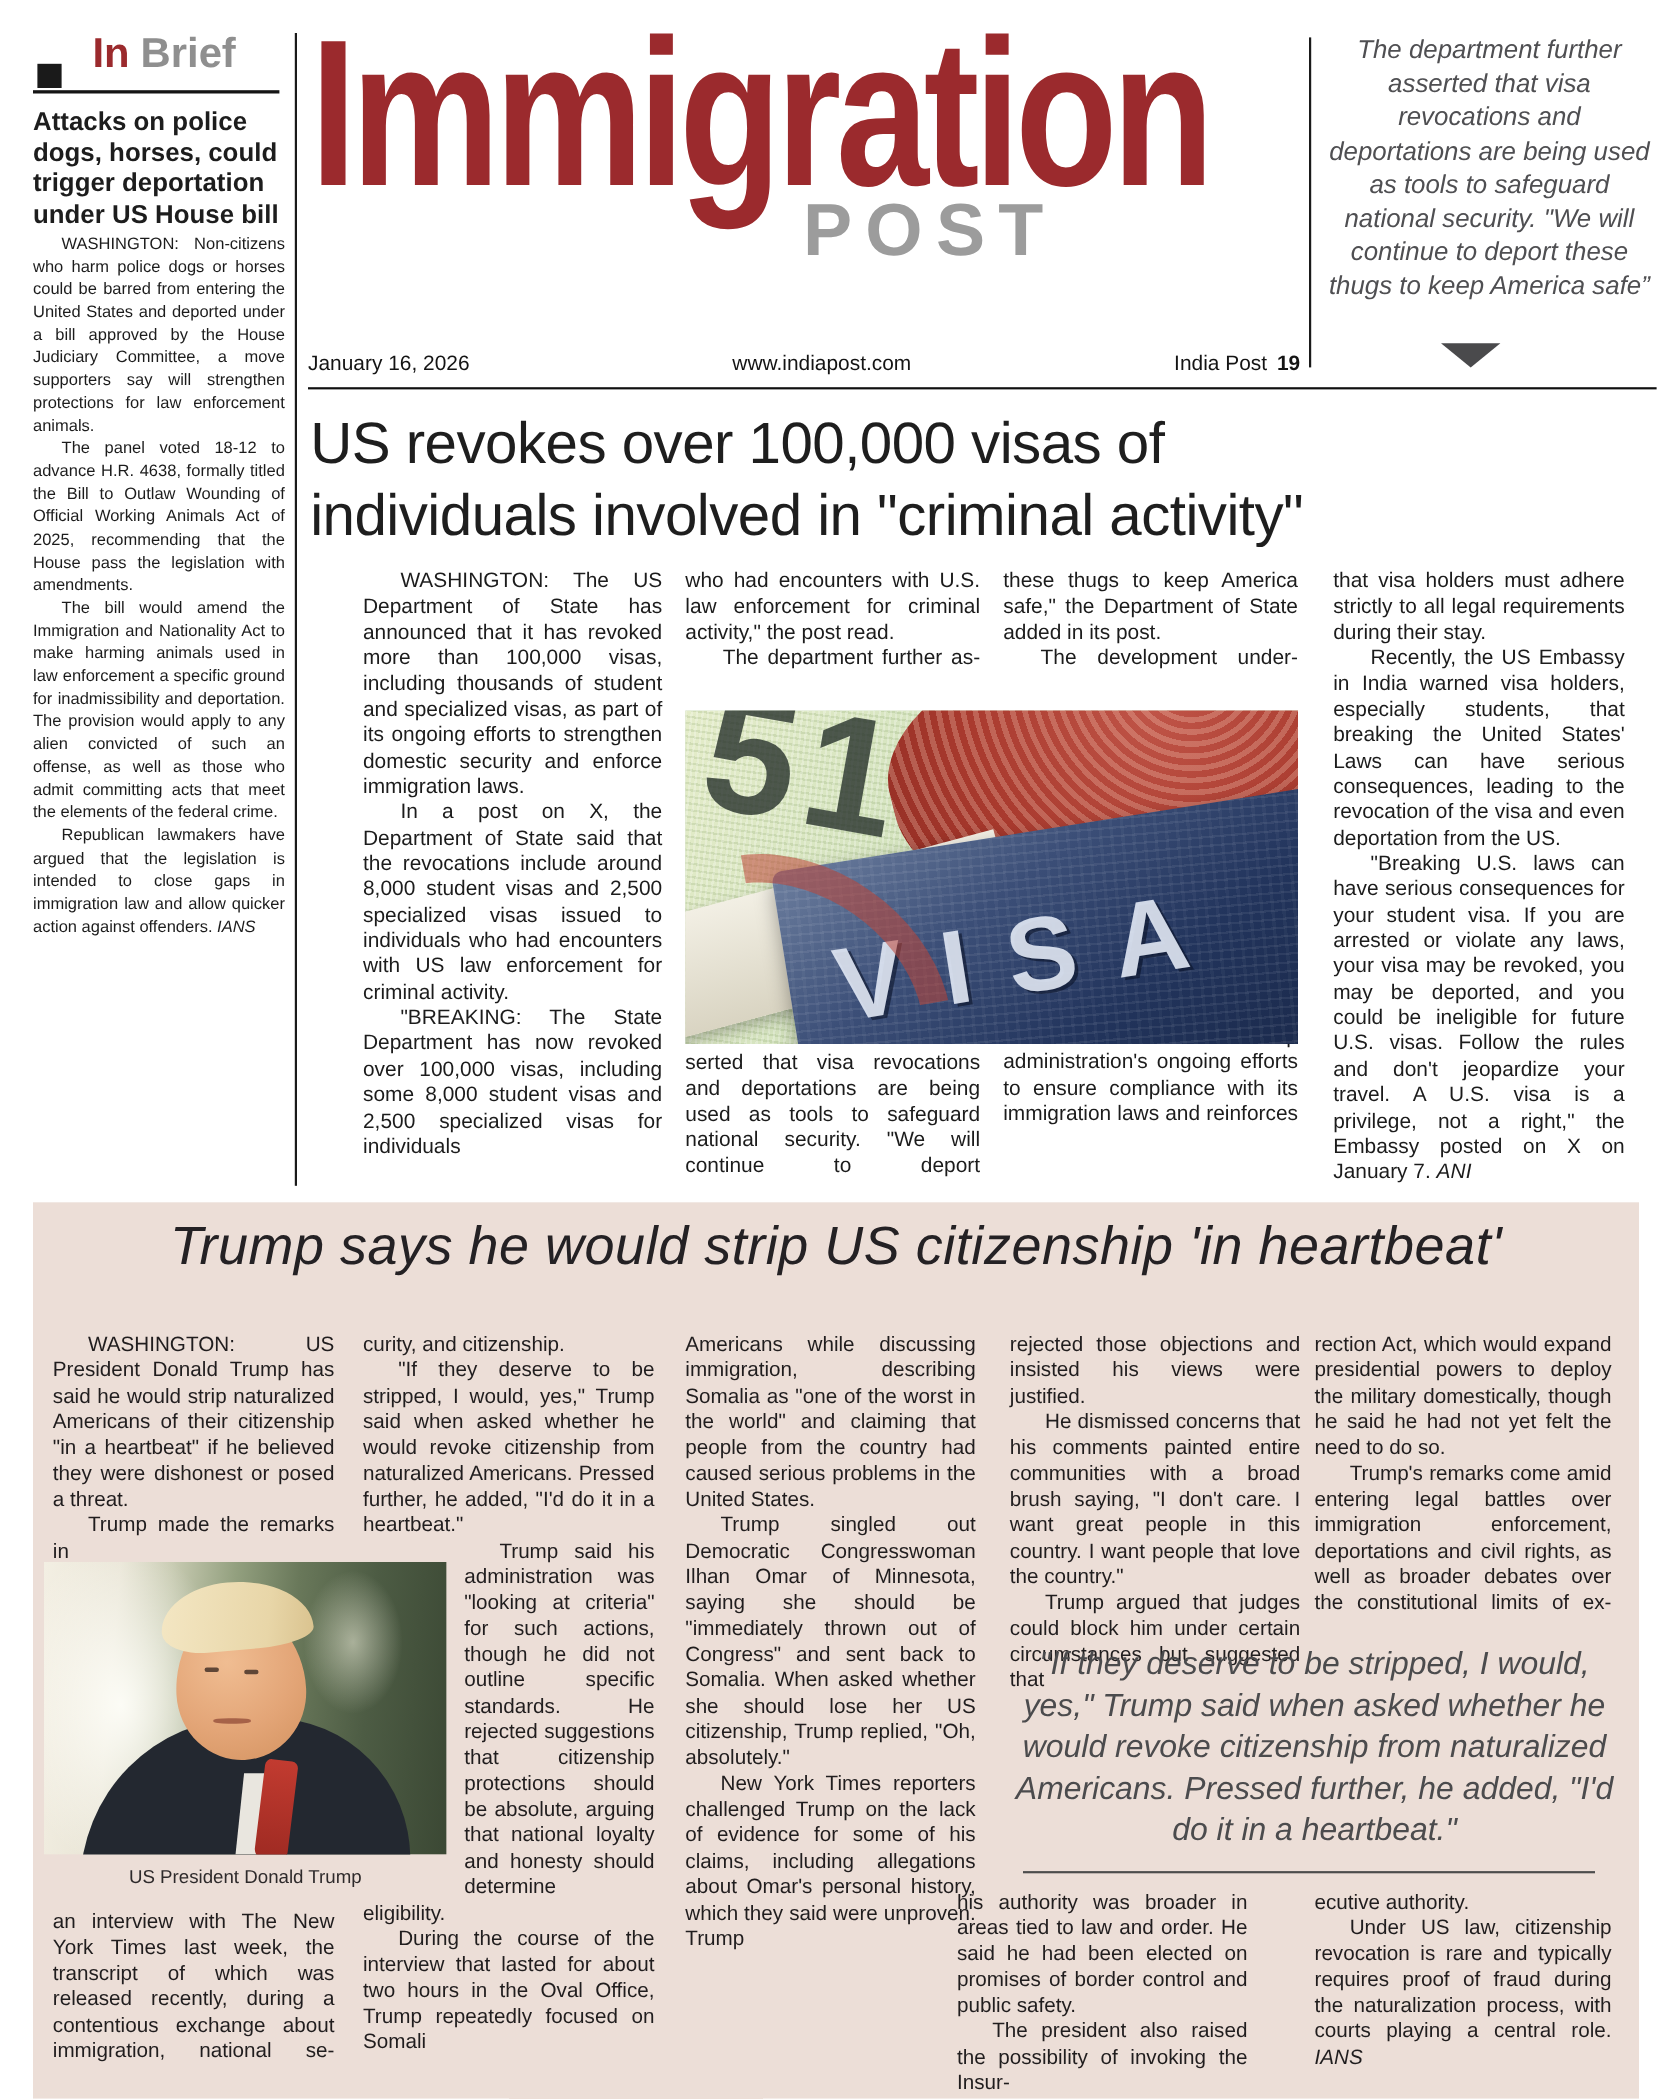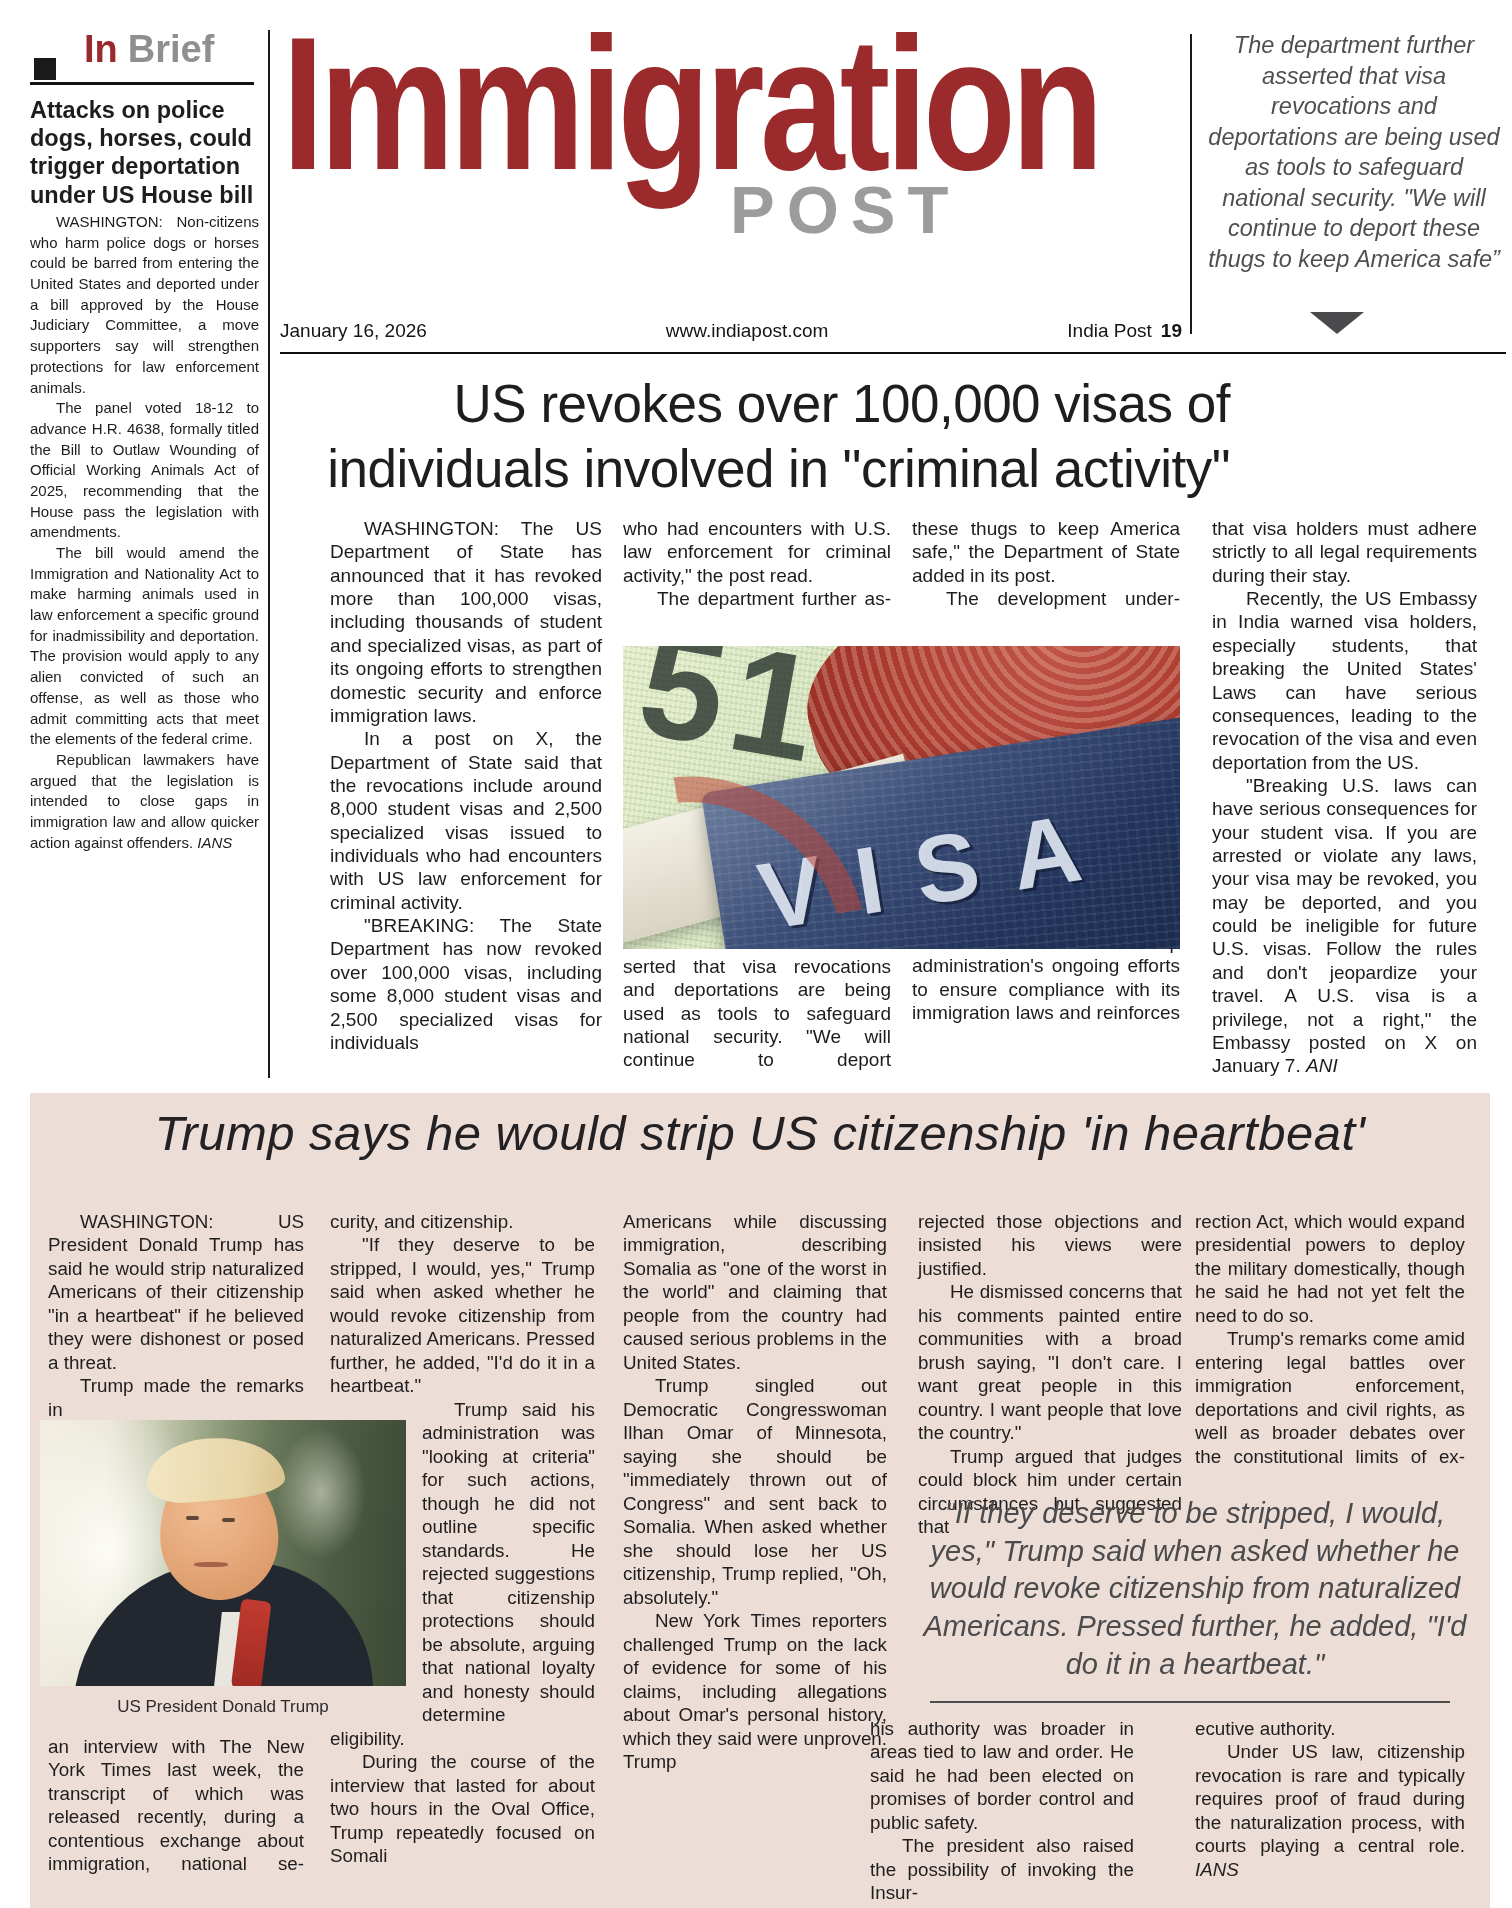--- a/index.html
+++ b/index.html
@@ -37,22 +37,22 @@
                border-top:22px solid #4a4a4c;}
 
   
   .dateline{left:280px;top:320px;width:902px;display:flex;justify-content:space-between;
             align-items:baseline;font-size:19px;color:#141414;}
   .dateline .pagegrp{display:flex;gap:9px;align-items:baseline;}
   .dateline .pageno{font-weight:700;}
   .date-rule{left:280px;top:352px;width:1226px;height:2px;background:#101010;}
 
   
-  .main-headline{left:282px;top:372px;width:905px;text-align:right;font-size:53px;
-                 line-height:1.22;color:#1e1e1e;font-weight:400;letter-spacing:-0.5px;margin-left:43px;}
+  .main-headline{left:282px;top:372px;width:905px;text-align:left;font-size:53px;
+                 line-height:1.22;color:#1e1e1e;font-weight:400;letter-spacing:-0.5px;}
   .mcol p{margin:0;font-size:19px;line-height:1.23;text-align:justify;color:#1c1c1c;}
   .ind{text-indent:34px;}
   .cont{text-align-last:justify;}
   .ag{font-style:italic;}
   .m-c1{left:330px;top:517px;width:272px;}
   .m-c2a{left:623px;top:517px;width:268px;}
   .m-c2b{left:623px;top:955px;width:268px;}
   .m-c3a{left:912px;top:517px;width:268px;}
   .m-c3b{left:912px;top:931px;width:268px;}
   .m-c4{left:1212px;top:517px;width:265px;}

